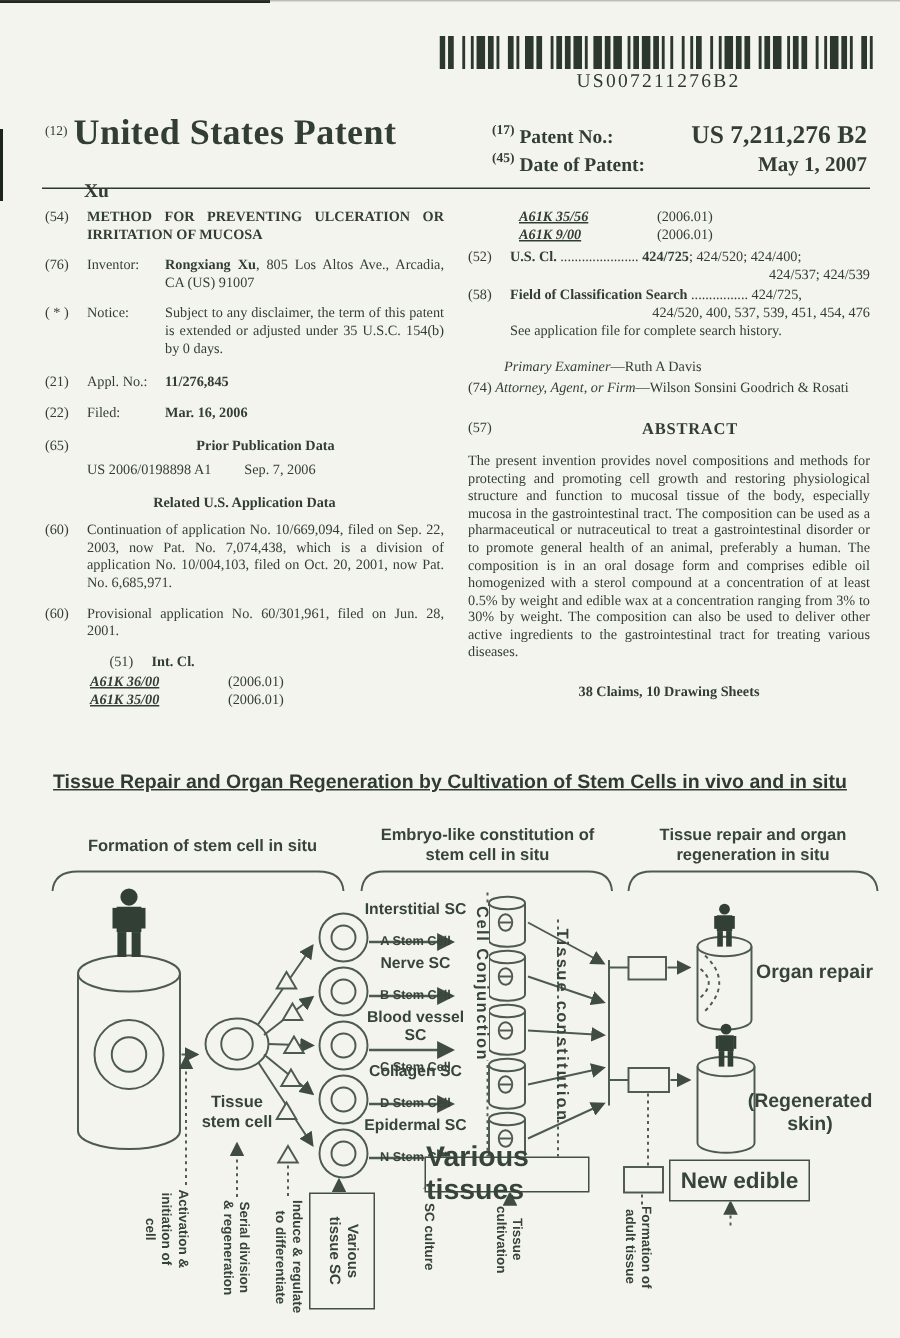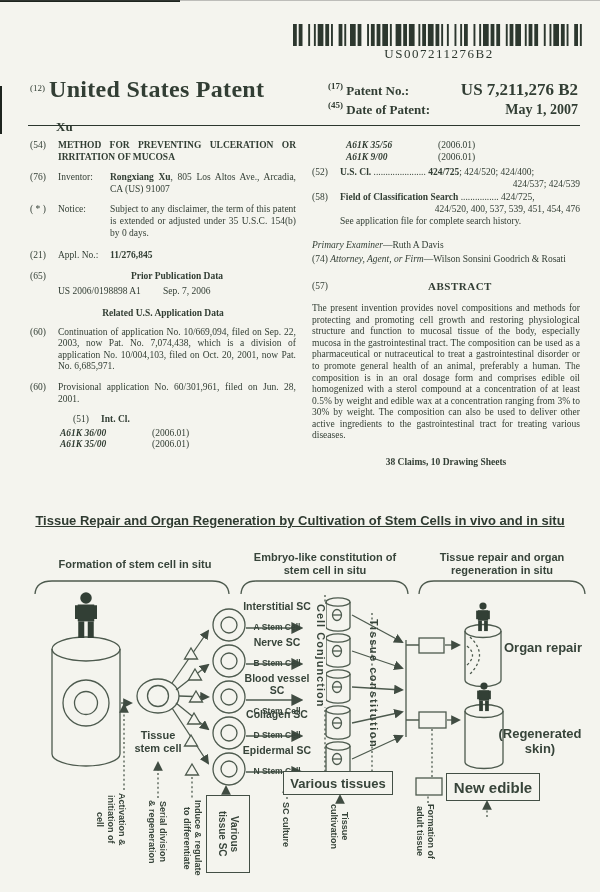--- a/index.html
+++ b/index.html
@@ -37,23 +37,23 @@
   .lblrow{display:flex;}
   .lbl{width:52px;flex:none;}
   .val{flex:1;text-align:justify;}
   b{font-weight:bold;}
   .center{text-align:center;}
   .bold{font-weight:bold;}
   .pubrow{display:flex;padding-left:28px;margin-bottom:10px;}
   .pubrow span:first-child{margin-right:22px;}
   .heading-center{text-align:center;font-weight:bold;margin-bottom:7px;}
   .iclrow{display:flex;padding-left:30px;}
-  .icl-code{width:92px;flex:none;font-style:italic;font-weight:bold;}
+  .icl-code{width:92px;flex:none;font-style:italic;font-weight:bold;text-decoration:underline;}
   .line-right{text-align:right;}
-  .examiner{margin-top:13px;margin-bottom:2px;}
+  .examiner{margin-top:13px;margin-bottom:2px;margin-left:24px;}
   .abs-head{display:flex;margin-top:16px;margin-bottom:10px;}
   .abs-head .num{width:28px;}
   .abs-head .t{flex:1;text-align:center;font-weight:bold;font-size:11px;letter-spacing:.5px;}
   .abstract{text-align:justify;}
   .claims{font-weight:bold;text-align:center;margin-top:15px;}
 
   
   .diagram{position:absolute;left:0;top:507px;width:600px;height:385px;
            font-family:"Liberation Sans",sans-serif;color:#37443a;}
   .diagram svg{position:absolute;left:0;top:0;}
@@ -167,20 +167,27 @@
         <span class="val">Subject to any disclaimer, the term of this patent is extended or adjusted under 35 U.S.C. 154(b) by 0 days.</span>
       </div>
     </div>
     <div class="entry">
       <span class="num">(21)</span>
       <div class="bodytxt lblrow">
         <span class="lbl">Appl. No.:</span>
         <b>11/276,845</b>
       </div>
     </div>
+    <div class="entry" style="margin-bottom:11px;">
+      <span class="num">(22)</span>
+      <div class="bodytxt lblrow">
+        <span class="lbl">Filed:</span>
+        <b>Mar. 16, 2006</b>
+      </div>
+    </div>
     <div class="entry" style="margin-bottom:4px;">
       <span class="num">(65)</span>
       <div class="bodytxt center bold">Prior Publication Data</div>
     </div>
     <div class="pubrow">
       <span>US 2006/0198898 A1</span>
       <span>Sep. 7, 2006</span>
     </div>
     <div class="heading-center">Related U.S. Application Data</div>
     <div class="entry">
@@ -423,21 +430,21 @@
         <div class="cel">N Stem  Cell</div>
       </div>
 
     <div class="vlabel" style="left:315px;top:97px;font-size:11px;letter-spacing:1px;background:#f4f4ee;">Cell  Conjunction</div>
     <div class="vlabel" style="left:368px;top:112px;font-size:11px;letter-spacing:1.5px;">Tissue  constitution</div>
 
     <div class="dlabel" style="left:504px;top:133px;font-size:13px;">Organ repair</div>
     <div class="dlabel" style="left:496px;top:219px;width:88px;text-align:center;font-size:13px;line-height:15px;">(Regenerated
 skin)</div>
 
-    <div class="dbox" style="left:283px;top:264px;width:108px;height:22px;font-size:13px;">Various tissues</div>
+    <div class="dbox" style="left:283px;top:264px;width:108px;height:22px;font-size:19px;">Various tissues</div>
     <div class="dbox" style="left:446px;top:266px;width:92px;height:26px;font-size:15px;">New edible</div>
 
     <div class="dbox" style="left:206px;top:288px;width:42px;height:76px;">
       <span class="vlabel" style="position:static;font-size:10px;line-height:12px;">Various
 tissue SC</span>
     </div>
 
     <div class="vlabel" style="left:94px;top:286px;">Activation &amp;
 initiation of
 cell</div>

